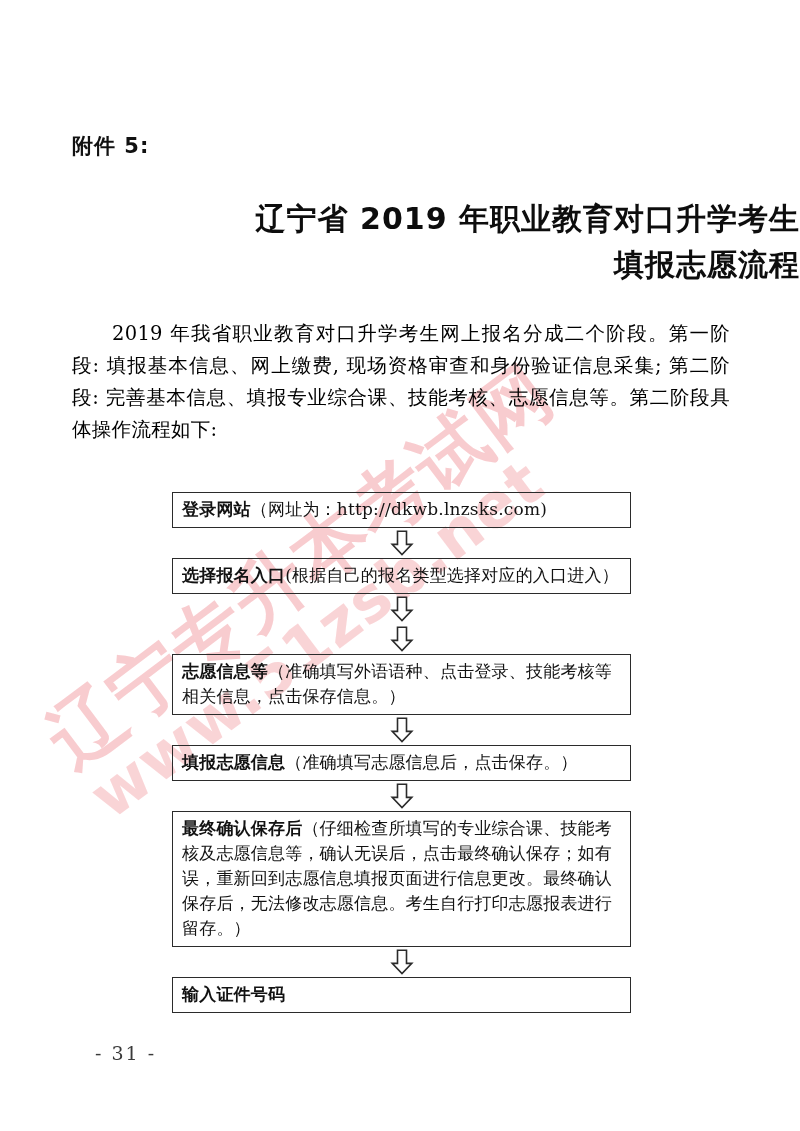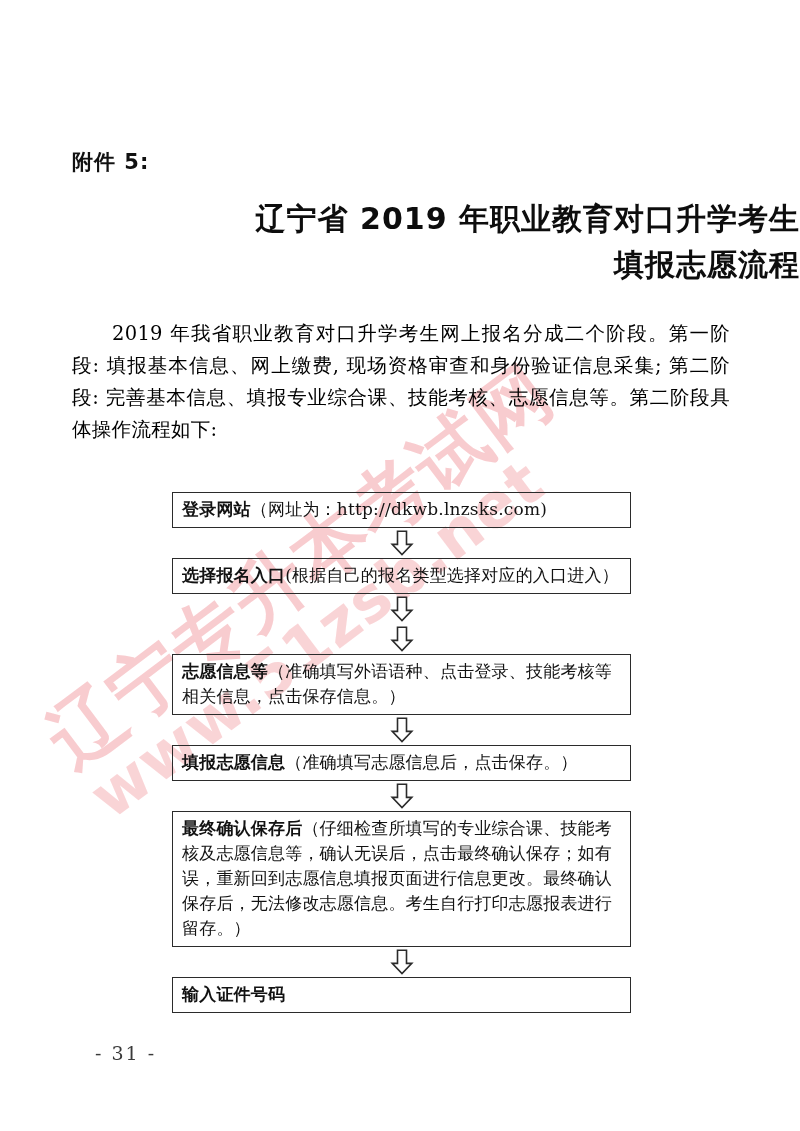--- a/index.html
+++ b/index.html
@@ -60,21 +60,20 @@
 
   #attachment-label {
     position: absolute;
     left: 72px;
     top: 132px;
     font-family: "DejaVu Sans", "Liberation Sans", sans-serif;
     font-size: 21px;
     font-weight: bold;
     letter-spacing: 1px;
     color: #111;
-    margin-top: 16px;
   }
 
   #doc-title {
     position: absolute;
     left: 0;
     right: 0;
     top: 196px;
     text-align: right;
     font-family: "DejaVu Sans", "Liberation Sans", sans-serif;
     font-weight: bold;

